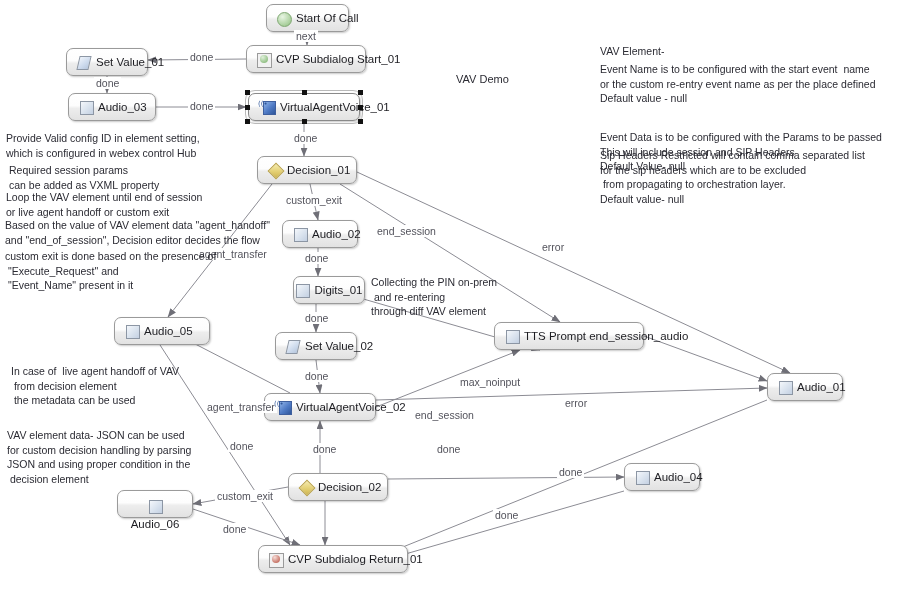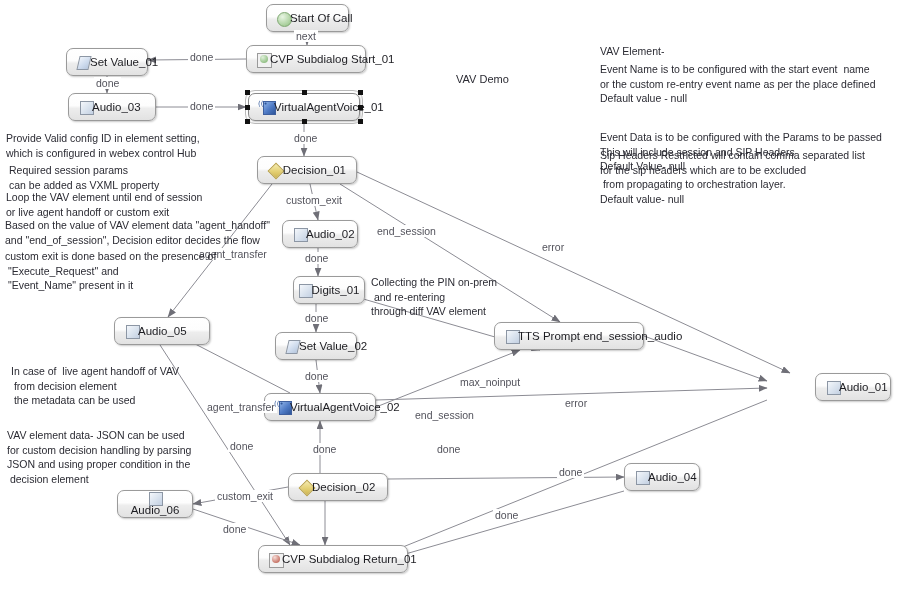--- a/index.html
+++ b/index.html
@@ -23,21 +23,22 @@
   #edge-layer {
     position: absolute;
     left: 0; top: 0;
     width: 902px; height: 590px;
     pointer-events: none;
   }
   .node {
     position: absolute;
     display: flex;
     align-items: center;
-    padding: 0 10px;
+    gap: 6px;
+    padding: 8px 10px;
     height: 28px;
     border: 1px solid #9a9a9a;
     border-radius: 7px;
     background: linear-gradient(to bottom, #ffffff 0%, #fdfdfd 45%, #ededed 55%, #e2e2e2 100%);
     box-shadow: 1px 1px 2px rgba(0,0,0,0.22);
     font-size: 11.5px;
     color: #1d1d22;
     white-space: nowrap;
     line-height: 1;
   }
@@ -264,21 +265,21 @@
         <span class="nlabel">Audio_05</span>
       </div>
       <div class="node" style="left: 117px; top: 490px; width: 76px; flex-direction: column;">
         <span class="ico ico-audio"></span>
         <span class="nlabel">Audio_06</span>
       </div>
       <div class="node" style="left: 494px; top: 322px; width: 150px;">
         <span class="ico ico-audio"></span>
         <span class="nlabel">TTS Prompt end_session_audio</span>
       </div>
-      <div class="node" style="left: 767px; top: 373px; width: 76px; margin-left: 48px;">
+      <div class="node" style="left: 767px; top: 373px; width: 76px;">
         <span class="ico ico-audio"></span>
         <span class="nlabel">Audio_01</span>
       </div>
       <div class="node" style="left: 624px; top: 463px; width: 76px;">
         <span class="ico ico-audio"></span>
         <span class="nlabel">Audio_04</span>
       </div>
       <div class="node" style="left: 258px; top: 545px; width: 150px;">
         <span class="ico ico-subdialog-return"></span>
         <span class="nlabel">CVP Subdialog Return_01</span>

